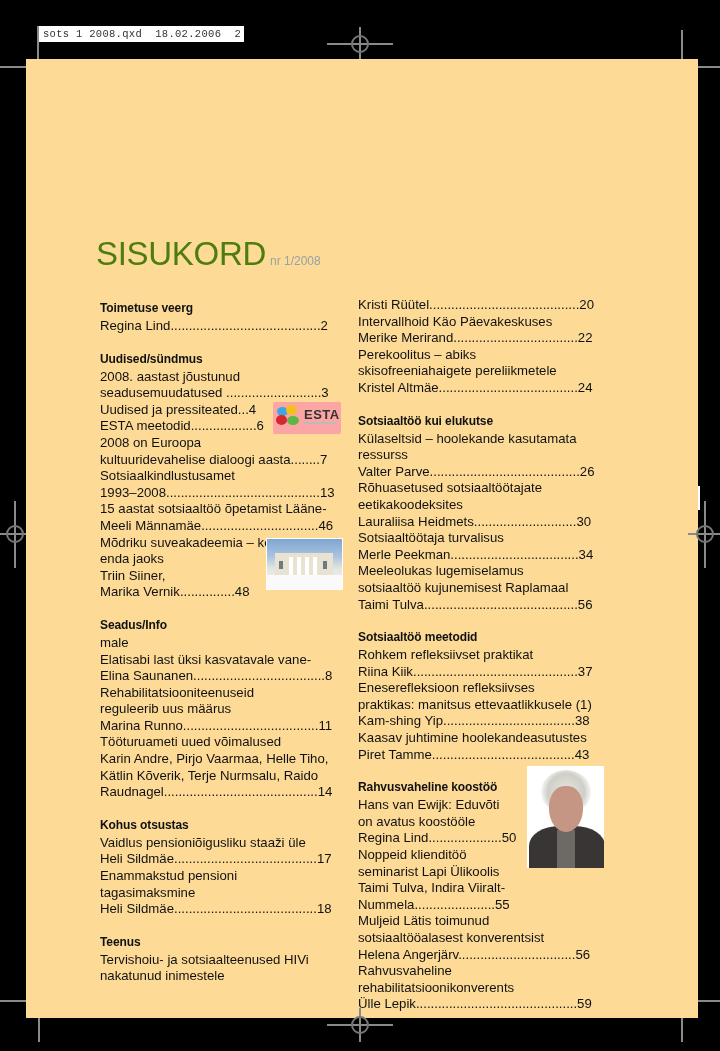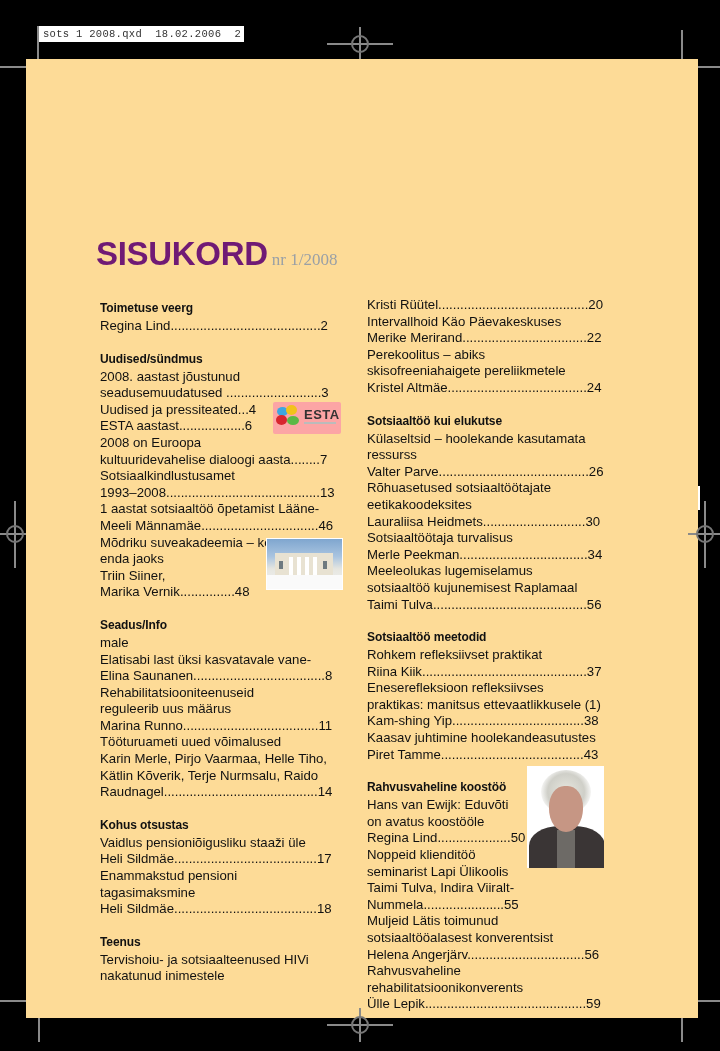--- a/index.html
+++ b/index.html
@@ -2,25 +2,25 @@
 <html><head>
 <meta charset="utf-8">
 <style>
   html, body { margin:0; padding:0; }
   body { width:720px; height:1051px; background:#000; position:relative; overflow:hidden; font-family:"Liberation Sans", sans-serif; }
   .slug { position:absolute; left:39px; top:26px; height:16px; background:#fff; color:#333; font-family:"Liberation Mono", monospace; font-size:10.5px; line-height:16px; padding:0 3px 0 4px; white-space:pre; letter-spacing:0.3px; }
   .mark { position:absolute; background:#8a8a8a; }
   .reg { position:absolute; width:18px; height:18px; border:2px solid #777; border-radius:50%; box-sizing:border-box; }
   .page { position:absolute; left:26px; top:59px; width:672px; height:959px; background:#fddb97; }
   .title { position:absolute; left:70px; top:176px; white-space:nowrap; }
-  .title .big { font-size:33px; font-weight:bold; color:#701a75; letter-spacing:-0.3px; }
-  .title .small { font-size:17px; color:#9aa0a6; margin-left:4px;font-family:Liberation Serif, serif; }
+  .title .big { font-size:33px; font-weight:normal; color:#4d7c0f; letter-spacing:-0.3px; }
+  .title .small { font-size:12px; color:#9aa0a6; margin-left:4px; }
   .col { position:absolute; font-size:13.2px; line-height:16.6px; color:#111; }
   .col-left { left:74px; top:239px; width:240px; }
-  .col-right { left:332px; top:238px; width:245px;margin-left:9px; }
+  .col-right { left:332px; top:238px; width:245px; }
   .sec-h { font-size:12px; font-weight:bold; line-height:20px; margin-top:14px; letter-spacing:-0.1px; }
   .sec-h.first { margin-top:0; }
   .line { white-space:nowrap; overflow:hidden; }
   .esta { position:absolute; left:247px; top:343px; width:68px; height:32px; background:#fca5a5; border-radius:2px; }
   .esta .blob { position:absolute; border-radius:50%; }
   .esta .txt { position:absolute; left:31px; top:5px; font-size:13px; font-weight:bold; color:#333; letter-spacing:0.5px; }
   .esta .tag { position:absolute; left:31px; top:20px; width:32px; height:2px; background:#bbb; }
   .photo-house { position:absolute; left:240px; top:479px; width:77px; height:52px; background:linear-gradient(180deg,#7fa6cf 0%,#a9c4e0 35%,#e6e6e0 60%,#f4f4f4 100%); border:1px solid #fff; box-sizing:border-box; overflow:hidden; }
   .house { position:absolute; left:8px; top:14px; width:58px; height:24px; background:#e8e2d2; }
   .house .col-p { position:absolute; top:4px; width:4px; height:18px; background:#fff; }
@@ -62,41 +62,41 @@
   </div>
 
   <div class="col col-left">
     <div class="sec-h first">Toimetuse veerg</div>
     <div class="line">Regina Lind.........................................2</div>
 
     <div class="sec-h">Uudised/sündmus</div>
     <div class="line">2008. aastast jõustunud</div>
     <div class="line">seadusemuudatused ..........................3</div>
     <div class="line">Uudised ja pressiteated...4</div>
-    <div class="line">ESTA aastast..................6</div>
+    <div class="line">ESTA meetodid..................6</div>
     <div class="line">2008 on Euroopa</div>
     <div class="line">kultuuridevahelise dialoogi aasta........7</div>
     <div class="line">Sotsiaalkindlustusamet</div>
     <div class="line">1993–2008..........................................13</div>
-    <div class="line">1 aastat sotsiaaltöö õpetamist Lääne-</div>
+    <div class="line">15 aastat sotsiaaltöö õpetamist Lääne-</div>
     <div class="line">Meeli Männamäe................................46</div>
     <div class="line">Mõdriku suveakadeemia – kolm päeva</div>
     <div class="line">enda jaoks</div>
     <div class="line">Triin Siiner,</div>
     <div class="line">Marika Vernik...............48</div>
 
     <div class="sec-h">Seadus/Info</div>
     <div class="line">male</div>
     <div class="line">Elatisabi last üksi kasvatavale vane-</div>
     <div class="line">Elina Saunanen....................................8</div>
     <div class="line">Rehabilitatsiooniteenuseid</div>
     <div class="line">reguleerib uus määrus</div>
     <div class="line">Marina Runno.....................................11</div>
     <div class="line">Tööturuameti uued võimalused</div>
-    <div class="line">Karin Merle, Pirjo Vaarmaa, Helle Tiho,</div>
+    <div class="line">Karin Andre, Pirjo Vaarmaa, Helle Tiho,</div>
     <div class="line">Kätlin Kõverik, Terje Nurmsalu, Raido</div>
     <div class="line">Raudnagel..........................................14</div>
 
     <div class="sec-h">Kohus otsustas</div>
     <div class="line">Vaidlus pensioniõigusliku staaži üle</div>
     <div class="line">Heli Sildmäe.......................................17</div>
     <div class="line">Enammakstud pensioni</div>
     <div class="line">tagasimaksmine</div>
     <div class="line">Heli Sildmäe.......................................18</div>
 

